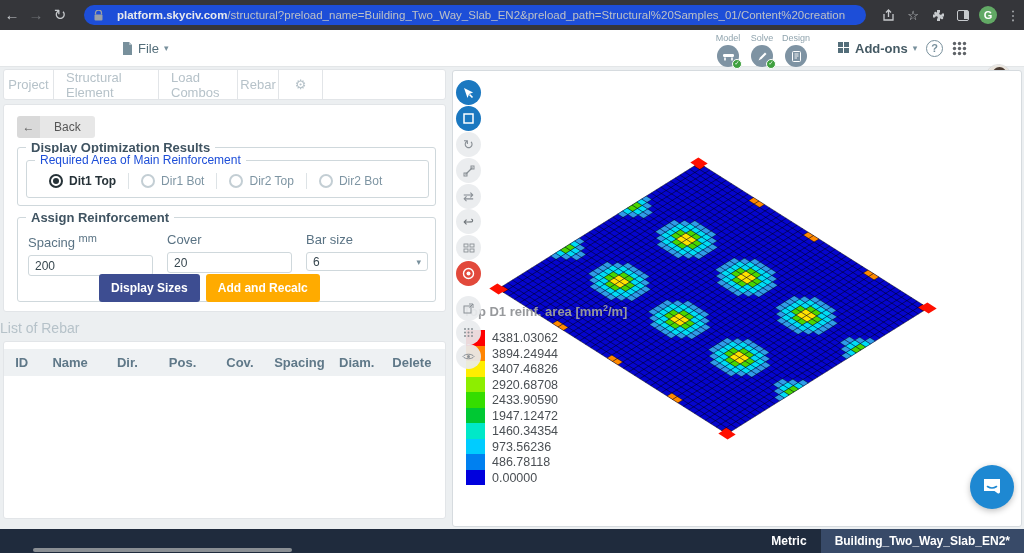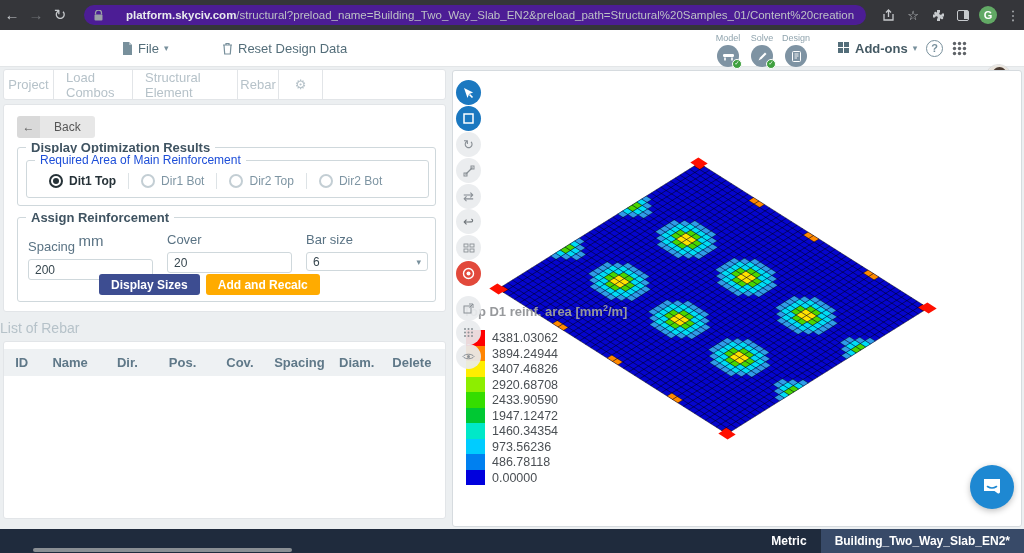--- a/index.html
+++ b/index.html
@@ -3,21 +3,21 @@
 <meta charset="utf-8">
 <style>
   *{box-sizing:border-box;margin:0;padding:0;font-family:"Liberation Sans",sans-serif;}
   html,body{width:1024px;height:553px;overflow:hidden;background:#eceff1;}
   #stage{position:relative;width:1024px;height:553px;background:#eceff1;}
 
   
   .chrome{position:absolute;left:0;top:0;width:1024px;height:30px;background:#35363a;display:flex;align-items:center;}
   .nav-ic{width:24px;text-align:center;font-size:15px;color:#c7cacd;line-height:30px;cursor:pointer;}
   .nav-ic.dis{color:#6e7175;}
-  .url-pill{position:absolute;left:84px;top:5px;width:782px;height:20px;border-radius:10px;background:#4c1d95;display:flex;align-items:center;padding:0 10px;gap:23px;}
+  .url-pill{position:absolute;left:84px;top:5px;width:782px;height:20px;border-radius:10px;background:#1d4ed8;display:flex;align-items:center;padding:0 10px;gap:14px;}
   .url-txt{font-size:11.5px;white-space:nowrap;overflow:hidden;}
   .url-domain{color:#e8eaed;font-weight:bold;}
   .url-path{color:#bdc1c6;}
   .chrome-right{position:absolute;right:2px;top:0;height:30px;display:flex;align-items:center;gap:7px;}
   .mini-ic{width:18px;height:18px;display:flex;align-items:center;justify-content:center;color:#c7cacd;font-size:13px;cursor:pointer;}
   .gpro{width:18px;height:18px;border-radius:50%;background:#62a965;color:#fff;font-size:11px;font-weight:bold;display:flex;align-items:center;justify-content:center;cursor:pointer;}
   .panel-ic{width:12px;height:11px;border:1.5px solid #c7cacd;border-radius:2px;position:relative;}
   .panel-ic:after{content:"";position:absolute;right:0;top:0;width:4px;height:8px;background:#c7cacd;}
 
   
@@ -48,21 +48,21 @@
   .radiorow{position:absolute;left:10px;top:12px;display:flex;align-items:center;}
   .radio{display:flex;align-items:center;gap:6px;font-size:12px;color:#7e95a3;cursor:pointer;padding:0 12px;}
   .radio.on{color:#263238;font-weight:bold;}
   .rb{width:14px;height:14px;border-radius:50%;border:2px solid #c3ced4;background:#fff;position:relative;}
   .radio.on .rb{border-color:#263238;}
   .radio.on .rb:after{content:"";position:absolute;left:2px;top:2px;width:6px;height:6px;border-radius:50%;background:#263238;}
   .vsep{width:1px;height:16px;background:#dde3e6;}
   .flabel{font-size:13px;color:#5a7384;}
   .tin{width:125px;height:21px;border:1px solid #cfd8dc;border-radius:3px;font-size:12px;color:#37474f;padding:0 6px;background:#fff;}
   .tsel{width:122px;height:19px;border:1px solid #cfd8dc;border-radius:3px;font-size:12px;color:#37474f;padding:0 6px;background:#fff;display:flex;align-items:center;justify-content:space-between;cursor:pointer;}
-  .btn{height:21px;border:none;border-radius:3px;color:#fff;font-size:12px;font-weight:bold;padding:0 12px;cursor:pointer;}
+  .btn{height:28px;border:none;border-radius:3px;color:#fff;font-size:12px;font-weight:bold;padding:0 12px;cursor:pointer;}
   .btn.blue{background:#3d4d91;}
   .btn.orange{background:#ffab00;}
   .listlbl{position:absolute;left:0;top:320px;font-size:14px;color:#b6c2c9;}
   .table-card{left:3px;top:341px;width:443px;height:178px;}
   .thead{position:absolute;left:0;top:7px;width:100%;height:27px;background:#eef1f3;display:flex;align-items:center;}
   .th{font-size:13px;font-weight:bold;color:#5f7888;text-align:center;}
 
   
   .viewer{position:absolute;left:452px;top:70px;width:570px;height:457px;background:#fff;border:1px solid #d6dbdf;border-radius:3px;overflow:hidden;}
   .vtool{position:absolute;width:25px;height:25px;border-radius:50%;left:3px;display:flex;align-items:center;justify-content:center;cursor:pointer;background:rgba(233,236,238,.92);color:#8a9096;font-size:13px;}
@@ -121,26 +121,20 @@
 
   <div class="appbar">
     <div class="ab-item" style="left:122px">
       <svg width="11" height="13" viewBox="0 0 11 13">
           <path d="M1 0h6l3 3v10H1Z" fill="#78909c"></path>
           <path d="M7 0v3h3" fill="#b0bec5"></path>
         </svg>
       <span>File</span>
         <span class="caret">▾</span>
     </div>
-    <div class="ab-item" style="left:222px">
-      <svg width="11" height="13" viewBox="0 0 11 13">
-          <path d="M1 3h9M4 3V1.5h3V3M2 3l.7 9h5.6L9 3" fill="none" stroke="#78909c" stroke-width="1.2"></path>
-        </svg>
-      <span>Reset Design Data</span>
-    </div>
 
     <div class="step" style="left:711px;top:3px">
       <div class="step-lbl">Model</div>
       <div class="step-c">
           <svg width="13" height="9" viewBox="0 0 13 9">
             <rect x="1" y="2" width="11" height="3" rx="1.2" fill="#fff"></rect>
             <rect x="2.2" y="5.5" width="1.6" height="3" fill="#fff"></rect>
             <rect x="9.2" y="5.5" width="1.6" height="3" fill="#fff"></rect>
           </svg>
         <span class="badge">✓</span>
@@ -202,22 +196,22 @@
           <path d="M6 10c0-5 4-8 7.5-8S21 5 21 10l-1.5 1c-4-1-8-1-12 0Z" fill="#4a3b32"></path>
           <rect x="8" y="10.5" width="4.6" height="3.4" rx="1.4" fill="none" stroke="#333" stroke-width="1"></rect>
           <rect x="14.4" y="10.5" width="4.6" height="3.4" rx="1.4" fill="none" stroke="#333" stroke-width="1"></rect>
           <path d="M5 27a8.5 8.5 0 0 1 17 0Z" fill="#8d3b3f"></path>
         </svg>
     </div>
   </div>
 
   <div class="card tabbar">
     <div class="tab" style="width:50px">Project</div>
+    <div class="tab" style="width:105px">Structural Element</div>
     <div class="tab" style="width:79px">Load Combos</div>
-    <div class="tab" style="width:105px">Structural Element</div>
     <div class="tab" style="width:41px">Rebar</div>
     <div class="tab" style="width:44px">⚙</div>
     <div style="flex:1"></div>
   </div>
 
   <div class="card main-card">
     <div class="backbtn">
       <span class="arr">←</span>
       <span class="txt">Back</span>
     </div>
@@ -247,21 +241,21 @@
               <span>Dir2 Bot</span>
             </label>
         </div>
       </div>
     </div>
 
     <div class="fieldset" style="left:13px;top:112px;width:419px;height:85px">
       <span class="flegend">Assign Reinforcement</span>
       <div style="position:absolute;left:10px;top:14px;display:flex;gap:14px">
         <div style="width:125px">
-          <div class="flabel"><span>Spacing</span>&nbsp;<sup style="font-size:15px">mm</sup></div>
+          <div class="flabel"><span>Spacing</span>&nbsp;<sup style="font-size:11px">mm</sup></div>
           <input class="tin" style="margin-top: 5px;" value="200">
         </div>
         <div style="width:125px">
           <div class="flabel">Cover</div>
           <input class="tin" style="margin-top: 5px;" value="20">
         </div>
         <div style="width:122px">
           <div class="flabel">Bar size</div>
           <div class="tsel" style="margin-top:5px">
               <span>6</span>

